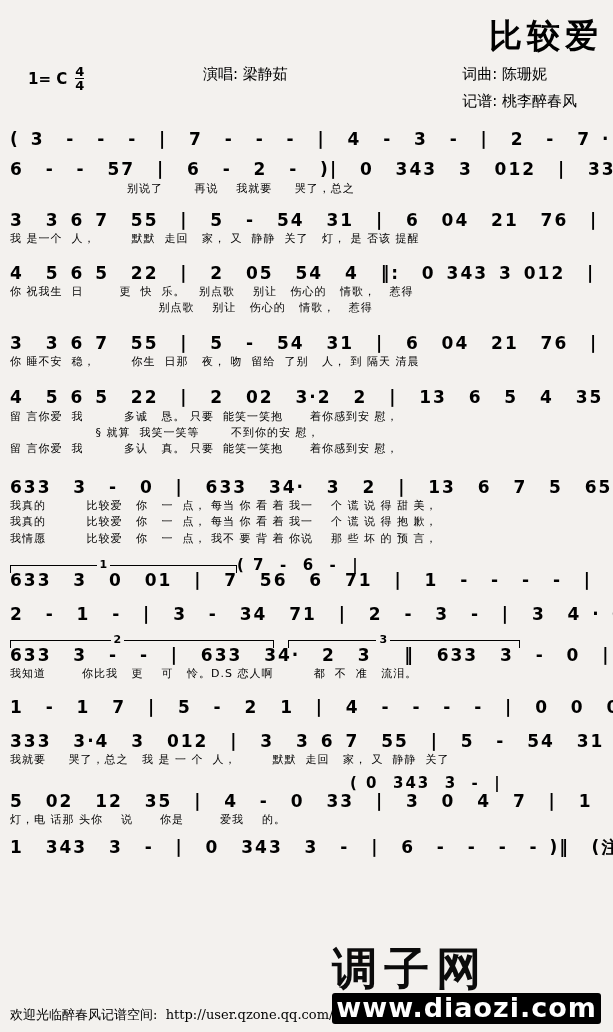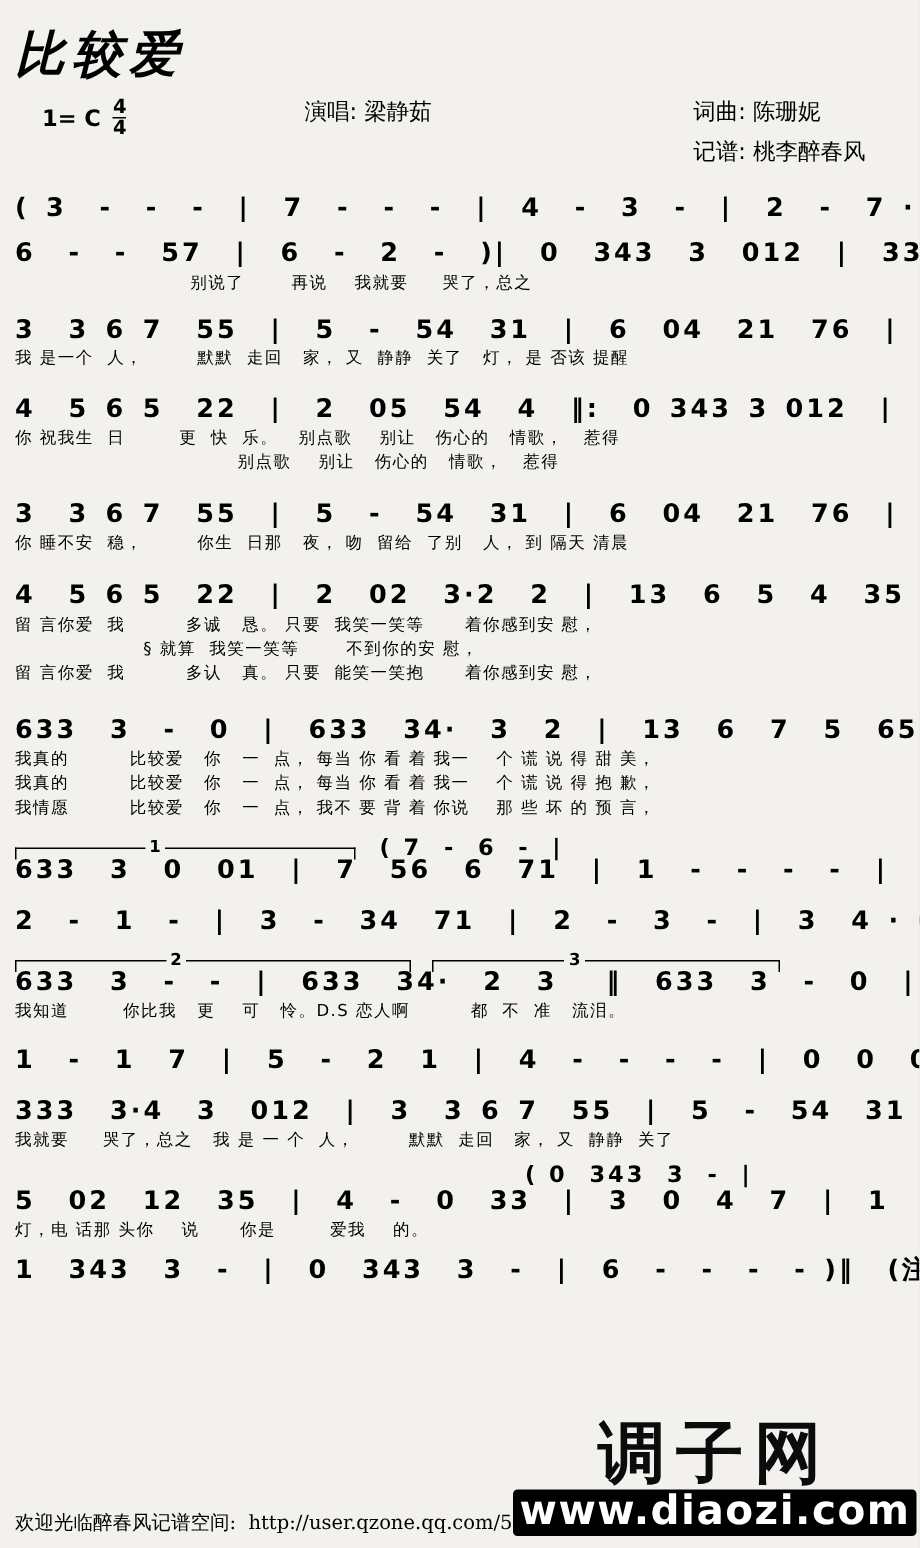--- a/index.html
+++ b/index.html
@@ -1,36 +1,36 @@
 <!DOCTYPE html>
 <html><head>
 <meta charset="utf-8">
 <style>
   html,body{margin:0;padding:0;background:#e8e6e3;}
   .page{position:relative;width:613px;height:1032px;background:#f3f1ee;
         font-family:"DejaVu Sans",sans-serif;color:#000;overflow:hidden;margin:0 auto;}
   .inner{padding:6px 10px 0 10px;}
-  .title{text-align:left;font-size:33px;font-weight:bold;letter-spacing:5px;margin-top:8px;font-style:italic;}
+  .title{text-align:right;font-size:33px;font-weight:bold;letter-spacing:5px;margin-top:8px;}
   .meta{display:flex;align-items:flex-start;margin-top:6px;font-size:15px;}
   .key{width:175px;font-weight:bold;padding-left:18px;font-size:15px;display:flex;align-items:center;}
   .frac{display:inline-block;text-align:center;line-height:1;margin-left:8px;font-weight:bold;font-size:13px;}
   .frac .den{border-top:1.5px solid #000;}
   .singer{width:160px;}
   .credits{margin-left:auto;padding-right:26px;}
   .credits div{margin-bottom:8px;}
   .score{margin-top:10px;}
   .row{margin-top:12px;}
   .notes{font-weight:bold;font-size:17px;white-space:pre;letter-spacing:2px;word-spacing:3px;line-height:1.2;}
   .lyric{font-size:11px;white-space:pre;letter-spacing:1px;line-height:1.3;margin-top:2px;}
   .volta-row{display:flex;align-items:flex-end;height:15px;margin-bottom:-3px;}
   .volta{position:relative;height:7px;border:1px solid #000;border-bottom:none;}
   .volta .num{position:absolute;top:-8px;left:38%;background:#f3f1ee;padding:0 3px;font-size:11px;font-weight:bold;}
-  .annot{font-weight:bold;font-size:15px;white-space:pre;letter-spacing:2px;margin-left:16px;line-height:1;}
+  .annot{font-weight:bold;font-size:15px;white-space:pre;letter-spacing:2px;line-height:1;}
   .annot-right{font-weight:bold;font-size:15px;white-space:pre;letter-spacing:2px;margin-left:340px;height:15px;line-height:1;}
-  .watermark{position:absolute;right:2px;bottom:8px;text-align:center;z-index:5;}
+  .watermark{position:absolute;right:12px;bottom:8px;z-index:5;}
   .wm-name{font-size:45px;font-weight:bold;letter-spacing:7px;line-height:1;color:#0b0b0b;}
   .wm-url{display:block;background:#000;color:#fff;font-weight:bold;font-size:27px;line-height:1.05;
           padding:1px 4px 2px 4px;margin-top:2px;letter-spacing:1px;border-radius:3px;}
   .footer{position:absolute;left:10px;bottom:8px;font-size:13px;white-space:pre;
           font-family:"DejaVu Serif",serif;z-index:1;}
 </style>
 </head>
 <body>
 
 <div class="page">
@@ -75,21 +75,21 @@
         <div class="lyric">                                 别点歌    别让   伤心的   情歌，   惹得</div>
       </div>
 
       <div class="row" style="margin-top:17px;">
         <div class="notes">3  3 6 7  55  |  5  -  54  31  |  6  04  21  76  |  5  02  12  35  |</div>
         <div class="lyric">你 睡不安  稳，        你生  日那   夜， 吻  留给  了别   人， 到 隔天 清晨</div>
       </div>
 
       <div class="row" style="margin-top:18px;">
         <div class="notes">4  5 6 5  22  |  2  02  3·2  2  |  13  6  5  4  35  |  54  3  2  3  2116  |</div>
-        <div class="lyric">留 言你爱  我         多诚   恳。 只要  我笑一笑等      着你感到安 慰，</div>
+        <div class="lyric">留 言你爱  我         多诚   恳。 只要  能笑一笑抱      着你感到安 慰，</div>
         <div class="lyric">                   § 就算  我笑一笑等       不到你的安 慰，</div>
         <div class="lyric">留 言你爱  我         多认   真。 只要  能笑一笑抱      着你感到安 慰，</div>
       </div>
 
       <div class="row" style="margin-top:20px;">
         <div class="notes">633  3  -  0  |  633  34·  3  2  |  13  6  7  5  65  |  54  3  2  3  2116  |</div>
         <div class="lyric">我真的         比较爱   你   一  点， 每当 你 看 着 我一    个 谎 说 得 甜 美，</div>
         <div class="lyric">我真的         比较爱   你   一  点， 每当 你 看 着 我一    个 谎 说 得 抱 歉，</div>
         <div class="lyric">我情愿         比较爱   你   一  点， 我不 要 背 着 你说    那 些 坏 的 预 言，</div>
       </div>

